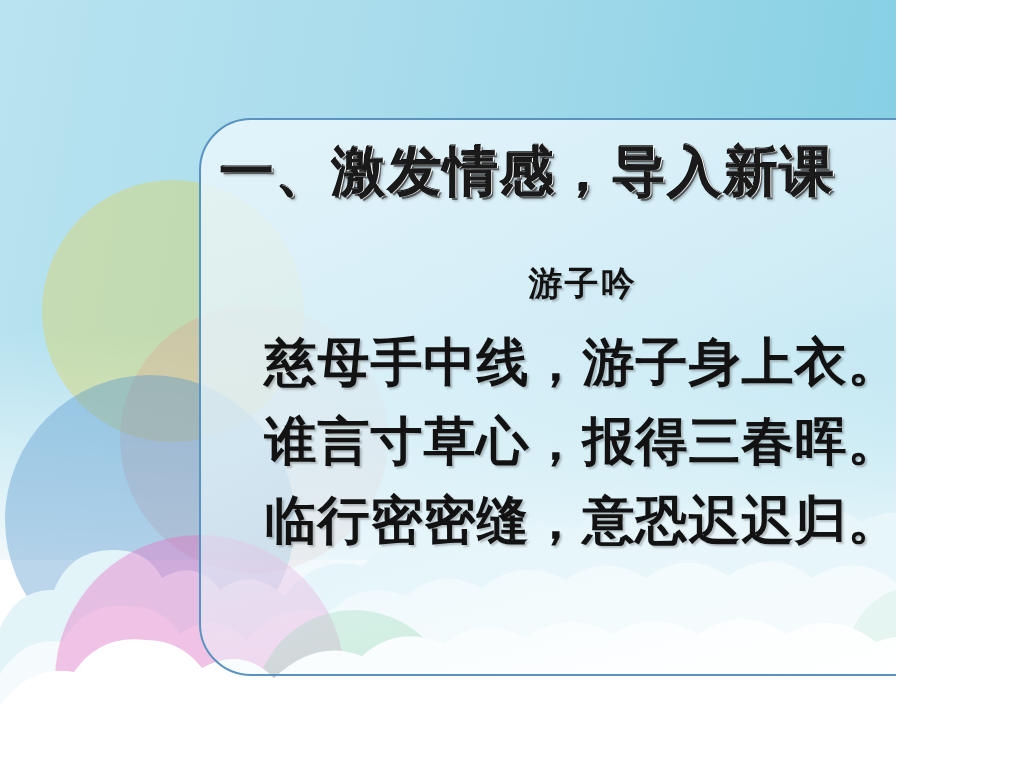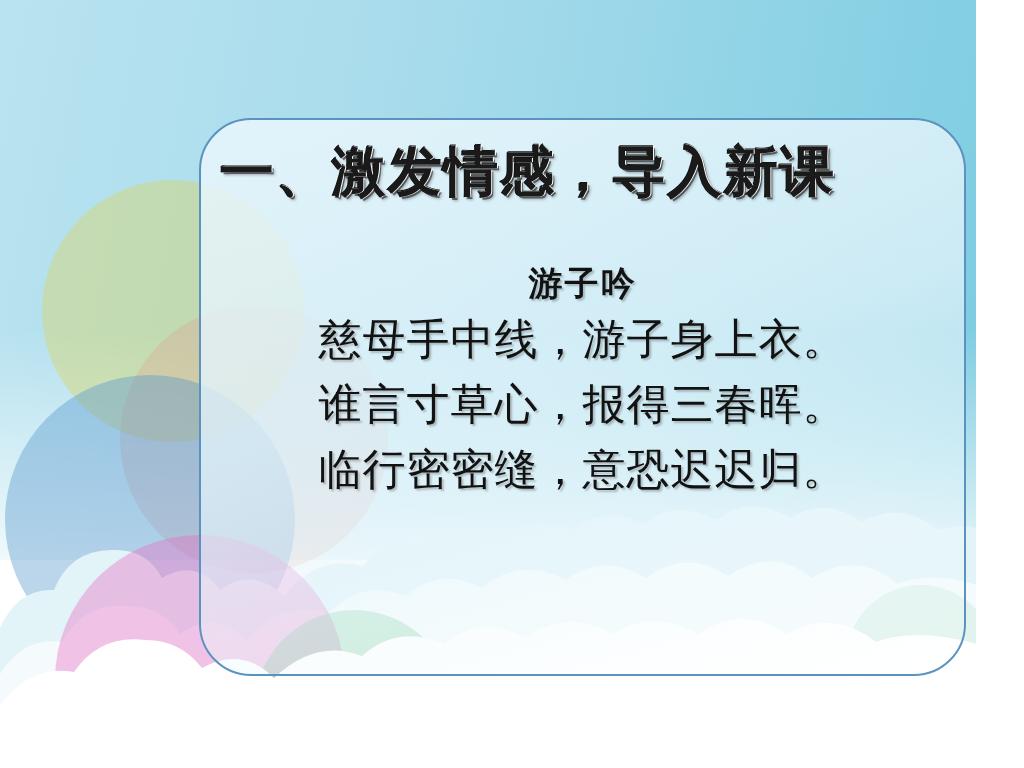--- a/index.html
+++ b/index.html
@@ -4,21 +4,21 @@
 <title>游子吟 - 激发情感，导入新课</title>
 <style>
   html, body {
     margin: 0;
     padding: 0;
     background: #ffffff;
   }
 
   .slide {
     position: relative;
-    width: 976px;
+    width: 896px;
     height: 768px;
     overflow: hidden;
     background: #ffffff;
     font-family: "DejaVu Sans", "Liberation Sans", sans-serif;
     -webkit-font-smoothing: antialiased;
   }
 
   
   .sky {
     position: absolute;
@@ -134,26 +134,26 @@
     top: 262px;
     width: 767px;
     text-align: center;
     color: #121212;
   }
   .poem-title {
     font-size: 34px;
     font-weight: 700;
     letter-spacing: 2px;
     line-height: 1.25;
-    margin-bottom: 2px;
+    margin-bottom: 18px;
     text-shadow: 2px 2px 2px rgba(60,60,60,0.30);
   }
   .poem-line {
-    font-size: 43px;
-    font-weight: 400;
+    font-size: 52px;
+    font-weight: 700;
     letter-spacing: 1px;
     line-height: 1.52;
     text-shadow: 2px 2px 2px rgba(60,60,60,0.30);
   }
 </style>
 </head>
 <body>
 
 <div class="slide">
 

